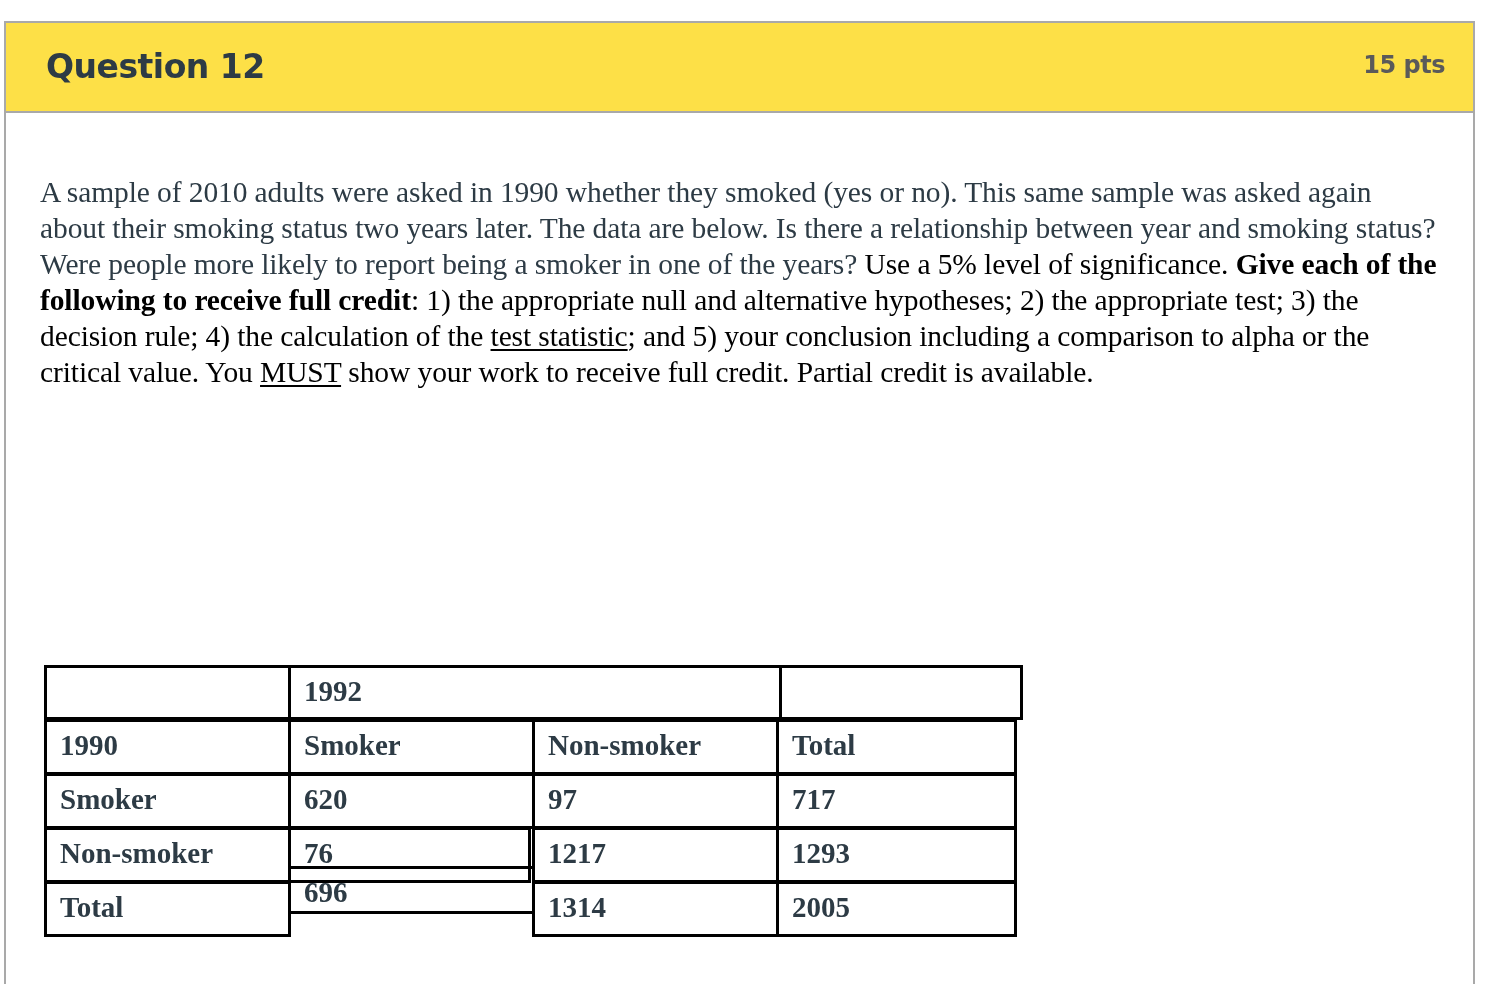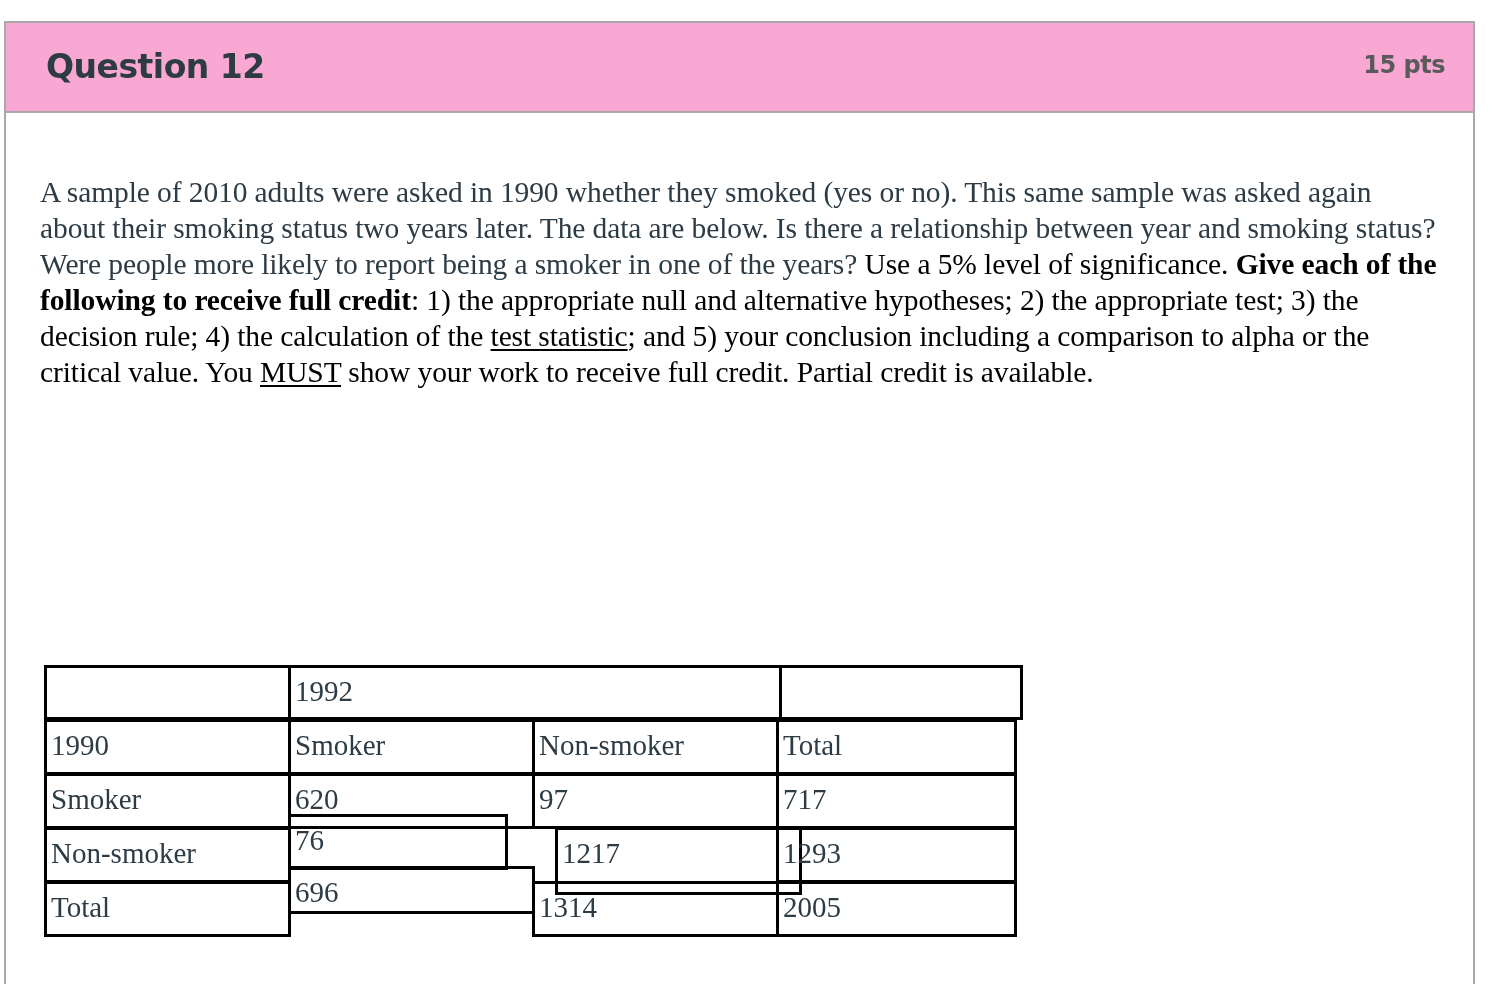--- a/index.html
+++ b/index.html
@@ -18,21 +18,21 @@
       border: 2px solid #a9a9a9;
       border-bottom: none;
       background: #ffffff;
     }
     .card-header {
       position: absolute;
       left: 0;
       top: 0;
       width: 100%;
       height: 90px;
-      background: #f9a8d4;
+      background: #fde047;
       border-bottom: 2px solid #a9a9a9;
     }
     .q-title {
       position: absolute;
       left: 40px;
       top: 24px;
       font-family: "DejaVu Sans", sans-serif;
       font-weight: bold;
       font-size: 33px;
       letter-spacing: -0.5px;
@@ -67,24 +67,25 @@
       position: absolute;
       left: 41px;
       top: 645px;
       font-family: "Liberation Serif", serif;
       font-size: 29px;
       color: #2d3b45;
     }
     .tbl .cell {
       position: absolute;
       border: 3px solid #000;
-      padding-left: 4px;
+      padding-left: 13px;
       line-height: 47px;
       white-space: nowrap;
       overflow: hidden;
+      font-weight: bold;
     }
   </style>
 </head>
 <body>
 
 <div class="card">
   <div class="card-header">
     <div class="q-title">Question 12</div>
     <div class="q-points">15 pts</div>
   </div>
@@ -102,21 +103,21 @@
   <div class="cell" style="left:247px;top:74px;width:247px;height:56px;">Smoker</div>
   <div class="cell" style="left:491px;top:74px;width:247px;height:56px;">Non-smoker</div>
   <div class="cell" style="left:735px;top:74px;width:241px;height:56px;">Total</div>
 
   <div class="cell" style="left:3px;top:128px;width:247px;height:56px;">Smoker</div>
   <div class="cell" style="left:247px;top:128px;width:247px;height:56px;">620</div>
   <div class="cell" style="left:491px;top:128px;width:247px;height:56px;">97</div>
   <div class="cell" style="left:735px;top:128px;width:241px;height:56px;">717</div>
 
   <div class="cell" style="left:3px;top:182px;width:247px;height:56px;">Non-smoker</div>
-  <div class="cell" style="left:247px;top:169px;width:220px;height:56px;">76</div>
-  <div class="cell" style="left:514px;top:182px;width:247px;height:68px;">1217</div>
+  <div class="cell" style="left:247px;top:182px;width:243px;height:56px;">76</div>
+  <div class="cell" style="left:491px;top:182px;width:247px;height:56px;">1217</div>
   <div class="cell" style="left:735px;top:182px;width:241px;height:56px;">1293</div>
 
   <div class="cell" style="left:3px;top:236px;width:247px;height:56px;">Total</div>
   <div class="cell" style="left:247px;top:221px;width:247px;height:48px;">696</div>
   <div class="cell" style="left:491px;top:236px;width:247px;height:56px;">1314</div>
   <div class="cell" style="left:735px;top:236px;width:241px;height:56px;">2005</div>
 </div>
 
 </body></html>

